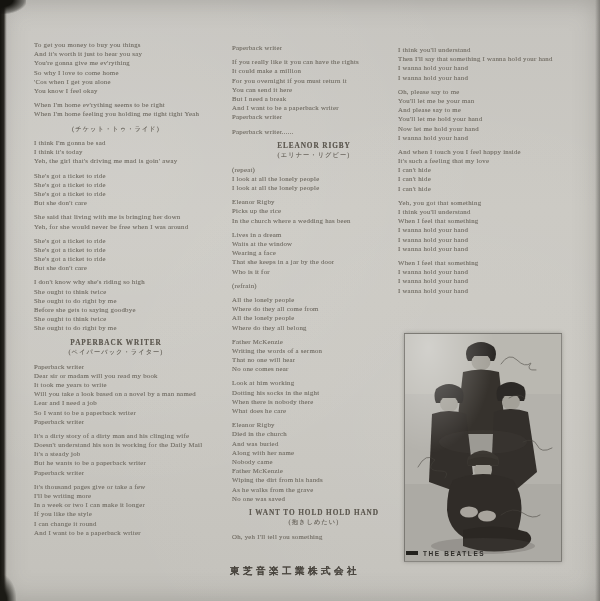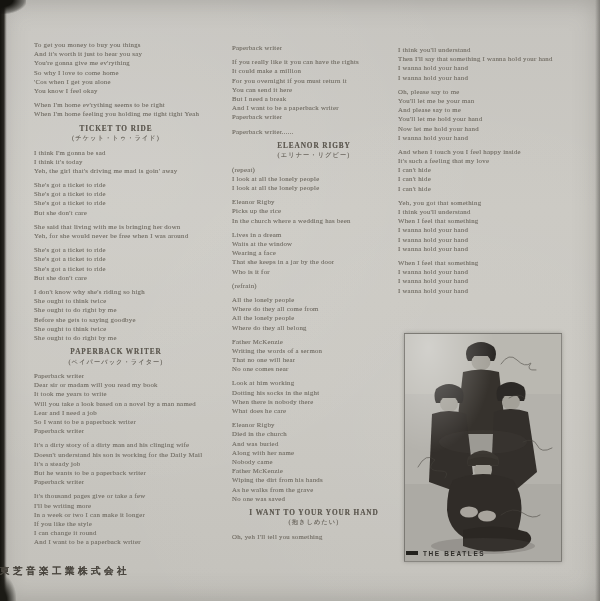--- a/index.html
+++ b/index.html
@@ -53,21 +53,21 @@
   }
   .caption{
     position:absolute;left:18px;bottom:4px;
     font-family:"Liberation Sans","DejaVu Sans",sans-serif;
     font-size:6.5px;font-weight:bold;letter-spacing:1.6px;color:#2e2c28;
   }
   .caption-mark{
     position:absolute;left:1px;bottom:6px;width:12px;height:4px;background:#22211d;
   }
   .publisher{
-    position:absolute;left:0;right:10px;top:565px;text-align:left;
+    position:absolute;left:0;right:10px;top:565px;text-align:center;
     font-family:"Liberation Serif","DejaVu Serif",serif;
     font-size:9.5px;font-weight:bold;letter-spacing:3.5px;color:#4a463f;
     text-shadow:0 0 0.5px rgba(70,66,60,0.8);
   }
 </style>
 </head>
 <body>
 
 <div class="sheet">
   <div class="edge-left"></div>
@@ -82,21 +82,20 @@
         <div class="line">You're gonna give me ev'rything</div>
         <div class="line">So why I love to come home</div>
         <div class="line">'Cos when I get you alone</div>
         <div class="line">You know I feel okay</div>
       </div>
       <div class="stanza">
         <div class="line">When I'm home ev'rything seems to be right</div>
         <div class="line">When I'm home feeling you holding me tight tight Yeah</div>
       </div>
       <div class="heading">
-        <div class="h-en">TICKET TO RIDE</div>
         <div class="h-ja">(チケット・トゥ・ライド)</div>
       </div>
       <div class="stanza">
         <div class="line">I think I'm gonna be sad</div>
         <div class="line">I think it's today</div>
         <div class="line">Yeh, the girl that's driving me mad is goin' away</div>
       </div>
       <div class="stanza">
         <div class="line">She's got a ticket to ride</div>
         <div class="line">She's got a ticket to ride</div>
@@ -213,21 +212,21 @@
         <div class="line">Died in the church</div>
         <div class="line">And was buried</div>
         <div class="line">Along with her name</div>
         <div class="line">Nobody came</div>
         <div class="line">Father McKenzie</div>
         <div class="line">Wiping the dirt from his hands</div>
         <div class="line">As he walks from the grave</div>
         <div class="line">No one was saved</div>
       </div>
       <div class="heading">
-        <div class="h-en">I WANT TO YOUR YOUR HAND</div>
+        <div class="h-en">I WANT TO HOLD HOLD HAND</div>
         <div class="h-ja">(抱きしめたい)</div>
       </div>
       <div class="stanza">
         <div class="line">Oh, yeh I'll tell you something</div>
       </div>
     </div>
   <div class="col" style="left:398px;top:45px;">
       <div class="stanza">
         <div class="line">I think you'll understand</div>
         <div class="line">Then I'll say that something I wanna hold your hand</div>

